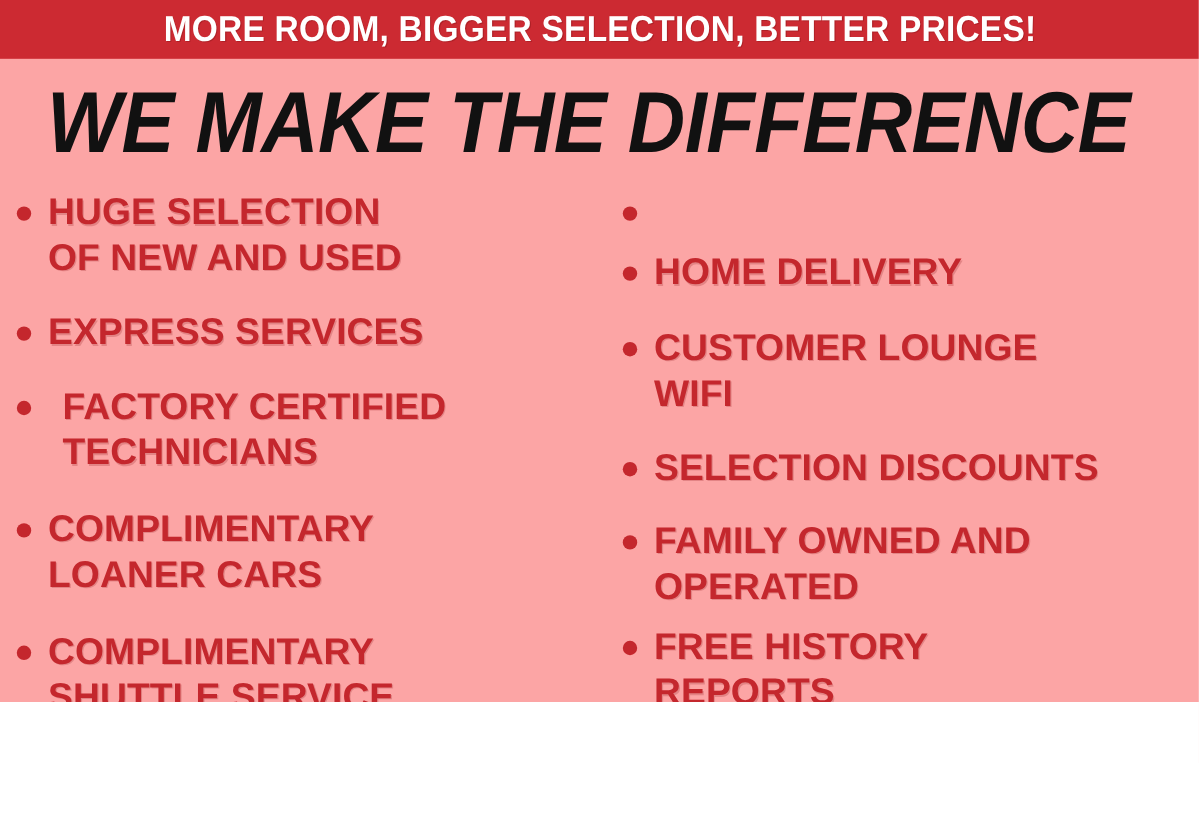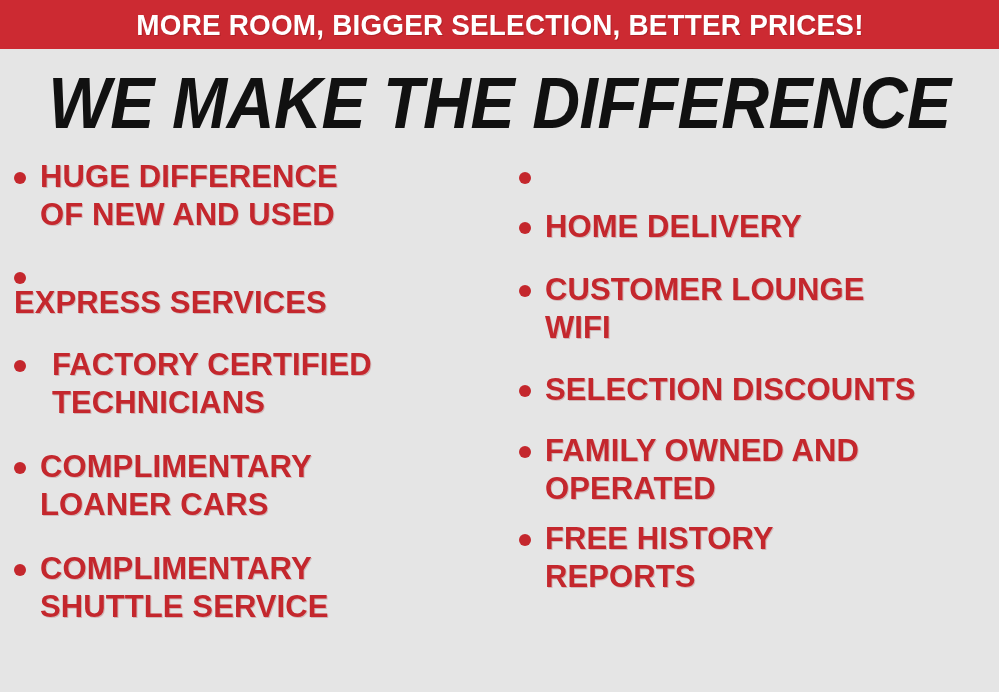--- a/index.html
+++ b/index.html
@@ -11,22 +11,22 @@
     width: 999px;
     height: 692px;
     overflow: hidden;
     font-family: "Liberation Sans", sans-serif;
     -webkit-font-smoothing: antialiased;
   }
 
   #poster {
     position: relative;
     width: 999px;
-    height: 692px;
-    background: #e5e5e5;
+    height: 585px;
+    background: #fca5a5;
     overflow: hidden;
   }
 
   
   .banner {
     position: absolute;
     left: 0;
     top: 0;
     width: 999px;
     height: 49px;
@@ -50,21 +50,21 @@
 
   
   .headline-wrap {
     position: absolute;
     left: 0;
     top: 62px;
     width: 999px;
     height: 82px;
     display: flex;
     align-items: center;
-    justify-content: center;
+    justify-content: flex-start;
   }
   .headline {
     color: #111111;
     font-family: "Liberation Sans Narrow", "Liberation Sans", sans-serif;
     font-weight: bold;
     font-style: italic;
     font-size: 72px;
     line-height: 1;
     white-space: nowrap;
     letter-spacing: -0.5px;
@@ -115,21 +115,21 @@
     font-weight: bold;
     font-size: 31px;
     line-height: 38px;
     letter-spacing: 0.1px;
     text-shadow: 1px 1px 0 rgba(140,20,24,0.22);
     white-space: pre-line;
   }
 
   
   .col-left  .bullet-item:nth-child(1) { margin-bottom: 24px; }
-  .col-left  .bullet-item:nth-child(2) { margin-bottom: 24px; flex-direction: column; }
+  .col-left  .bullet-item:nth-child(2) { margin-bottom: 24px; }
   .col-left  .bullet-item:nth-child(3) { margin-bottom: 26px; gap: 12px; }
   .col-left  .bullet-item:nth-child(4) { margin-bottom: 26px; }
 
   .col-right .bullet-item:nth-child(1) { margin-bottom: 24px; }
   .col-right .bullet-item:nth-child(2) { margin-bottom: 25px; }
   .col-right .bullet-item:nth-child(3) { margin-bottom: 24px; }
   .col-right .bullet-item:nth-child(4) { margin-bottom: 23px; }
   .col-right .bullet-item:nth-child(5) { margin-bottom: 12px; }
 </style>
 </head>
@@ -143,21 +143,21 @@
 
   <div class="headline-wrap">
     <div class="headline">WE MAKE THE DIFFERENCE</div>
   </div>
 
   <div class="columns">
 
     <div class="col col-left">
       <div class="bullet-item">
         <span class="bullet-dot"></span>
-        <span class="bullet-label">HUGE DIFFERENCE
+        <span class="bullet-label">HUGE SELECTION
 OF NEW AND USED</span>
       </div>
       <div class="bullet-item">
         <span class="bullet-dot"></span>
         <span class="bullet-label">EXPRESS SERVICES</span>
       </div>
       <div class="bullet-item">
         <span class="bullet-dot"></span>
         <span class="bullet-label">FACTORY CERTIFIED
 TECHNICIANS</span>

